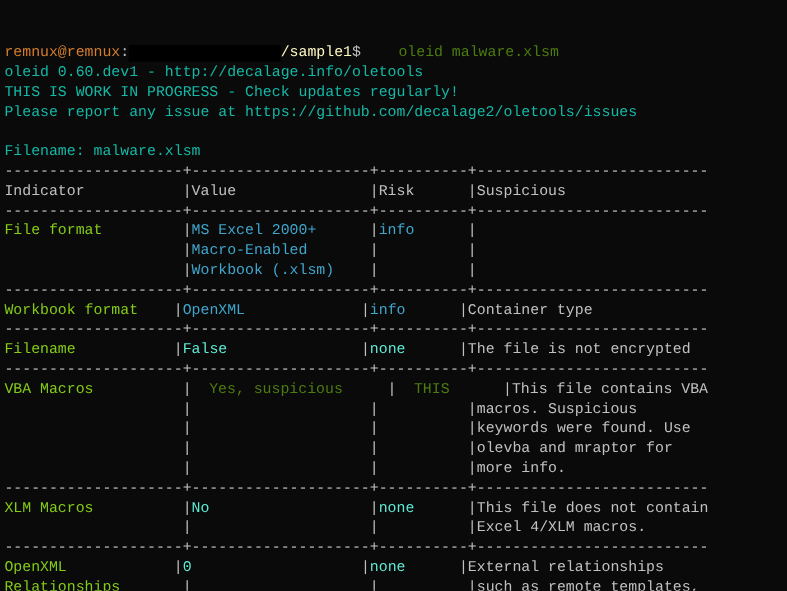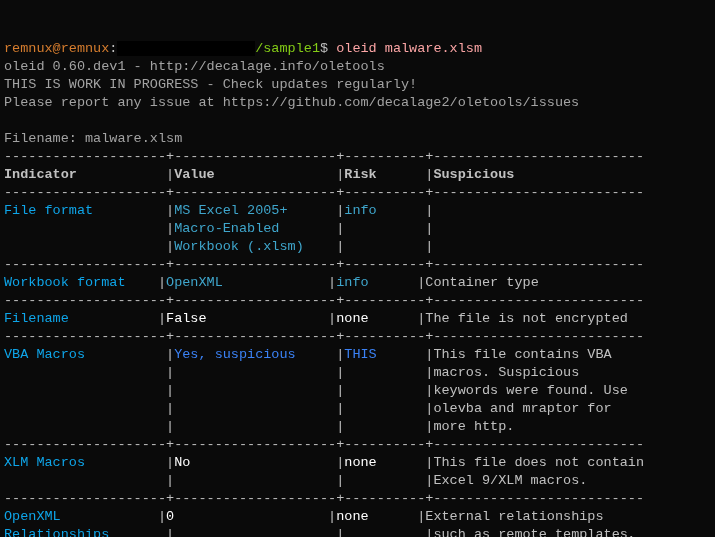--- a/index.html
+++ b/index.html
@@ -12,56 +12,56 @@
     line-height: 18px;
     white-space: pre;
     width: 715px;
     height: 537px;
     box-sizing: border-box;
     overflow: hidden;
   }
   .user { color: #d67d2e; }
   .host { color: #d67d2e; }
   .redacted { background: #000; color: #000; }
-  .path { color: #84cc16; }
-  .cmd  { color: #fca5a5; }
-  .info-text { color: #a3a3a3; }
+  .path { color: #fef9c3; }
+  .cmd  { color: #4d7c0f; margin-left: 26px; }
+  .info-text { color: #14b8a6; }
   .sep { color: #c0c0c0; }
-  .hdr { color: #c0c0c0; font-weight: bold; }
-  .ind { color: #0ea5e9; }
+  .hdr { color: #c0c0c0; }
+  .ind { color: #84cc16; }
   .val-info { color: #3fa6cc; }
-  .val-none { color: #ffffff; }
-  .val-high { color: #3b82f6; }
+  .val-none { color: #5eead4; }
+  .val-high { color: #4d7c0f; margin-left: 16px; }
 </style>
 </head>
 <body>
 
 <span><span class="user">remnux</span><span class="user">@</span><span class="host">remnux</span><span>:</span><span class="redacted">                 </span><span class="path">/sample1</span><span>$ </span><span class="cmd">oleid malware.xlsm</span>
 <span class="info-text">oleid 0.60.dev1 - http://decalage.info/oletools</span>
 <span class="info-text">THIS IS WORK IN PROGRESS - Check updates regularly!</span>
 <span class="info-text">Please report any issue at https://github.com/decalage2/oletools/issues</span>
 <span></span>
 <span class="info-text">Filename: malware.xlsm</span>
 <span class="sep">--------------------+--------------------+----------+--------------------------</span>
 <span class="hdr">Indicator           </span><span>|</span><span class="hdr">Value               </span><span>|</span><span class="hdr">Risk      </span><span>|</span><span class="hdr">Suspicious</span>
 <span class="sep">--------------------+--------------------+----------+--------------------------</span>
-<span class="ind">File format         </span><span>|</span><span class="val-info">MS Excel 2005+      </span><span>|</span><span class="val-info">info      </span><span>|</span><span>                          </span>
+<span class="ind">File format         </span><span>|</span><span class="val-info">MS Excel 2000+      </span><span>|</span><span class="val-info">info      </span><span>|</span><span>                          </span>
 <span class="ind">                    </span><span>|</span><span class="val-info">Macro-Enabled       </span><span>|</span><span>          </span><span>|</span><span>                          </span>
 <span class="ind">                    </span><span>|</span><span class="val-info">Workbook (.xlsm)    </span><span>|</span><span>          </span><span>|</span><span>                          </span>
 <span class="sep">--------------------+--------------------+----------+--------------------------</span>
 <span class="ind">Workbook format    </span><span>|</span><span class="val-info">OpenXML             </span><span>|</span><span class="val-info">info      </span><span>|</span><span>Container type            </span>
 <span class="sep">--------------------+--------------------+----------+--------------------------</span>
 <span class="ind">Filename           </span><span>|</span><span class="val-none">False               </span><span>|</span><span class="val-none">none      </span><span>|</span><span>The file is not encrypted </span>
 <span class="sep">--------------------+--------------------+----------+--------------------------</span>
 <span class="ind">VBA Macros          </span><span>|</span><span class="val-high">Yes, suspicious     </span><span>|</span><span class="val-high">THIS      </span><span>|</span><span>This file contains VBA    </span>
 <span class="ind">                    </span><span>|</span><span>                    </span><span>|</span><span>          </span><span>|</span><span>macros. Suspicious        </span>
 <span class="ind">                    </span><span>|</span><span>                    </span><span>|</span><span>          </span><span>|</span><span>keywords were found. Use  </span>
 <span class="ind">                    </span><span>|</span><span>                    </span><span>|</span><span>          </span><span>|</span><span>olevba and mraptor for    </span>
-<span class="ind">                    </span><span>|</span><span>                    </span><span>|</span><span>          </span><span>|</span><span>more http.                </span>
+<span class="ind">                    </span><span>|</span><span>                    </span><span>|</span><span>          </span><span>|</span><span>more info.                </span>
 <span class="sep">--------------------+--------------------+----------+--------------------------</span>
 <span class="ind">XLM Macros          </span><span>|</span><span class="val-none">No                  </span><span>|</span><span class="val-none">none      </span><span>|</span><span>This file does not contain</span>
-<span class="ind">                    </span><span>|</span><span>                    </span><span>|</span><span>          </span><span>|</span><span>Excel 9/XLM macros.       </span>
+<span class="ind">                    </span><span>|</span><span>                    </span><span>|</span><span>          </span><span>|</span><span>Excel 4/XLM macros.       </span>
 <span class="sep">--------------------+--------------------+----------+--------------------------</span>
 <span class="ind">OpenXML            </span><span>|</span><span class="val-none">0                   </span><span>|</span><span class="val-none">none      </span><span>|</span><span>External relationships    </span>
 <span class="ind">Relationships       </span><span>|</span><span>                    </span><span>|</span><span>          </span><span>|</span><span>such as remote templates, </span>
 
 </span>
 
 
 </body></html>

